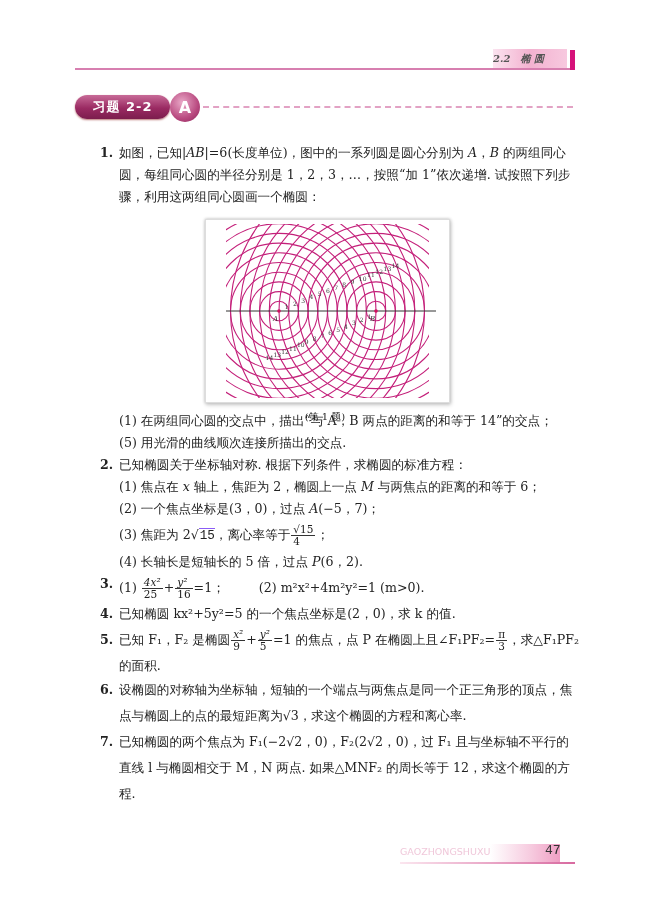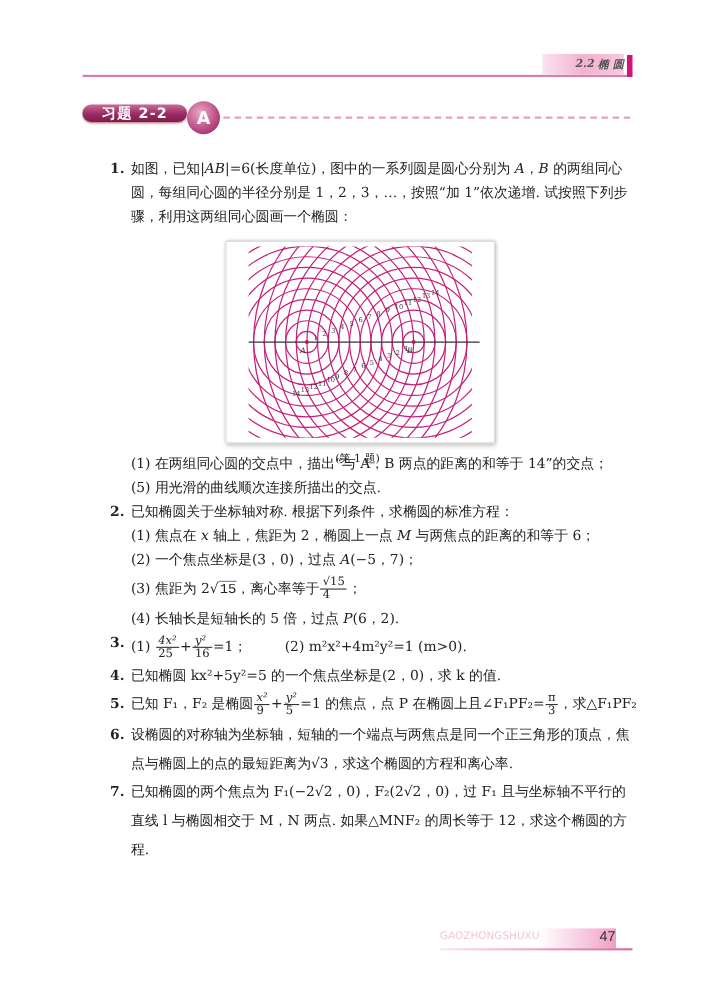--- a/index.html
+++ b/index.html
@@ -2,24 +2,24 @@
 <html><head>
 <meta charset="utf-8">
 <style>
   * { box-sizing: border-box; margin: 0; padding: 0; }
   html, body { width: 650px; height: 912px; background: #ffffff; overflow: hidden; }
   body { position: relative; font-family: "DejaVu Serif", "Liberation Serif", serif; color: #222; }
 
   .header-line { position: absolute; left: 75px; top: 68px; width: 497px; height: 2px; background: #d77fb0; }
   .header-tab { position: absolute; left: 493px; top: 49px; width: 74px; height: 19px;
     background: linear-gradient(90deg, #fbe3ef 0%, #f3b2d0 50%, #f7c9df 100%);
-    font-size: 10px; font-style: italic; color: #555; display: flex; align-items: center; justify-content: flex-end; gap: 3px; font-weight: bold; }
+    font-size: 10px; font-style: italic; color: #555; display: flex; align-items: center; justify-content: flex-start; gap: 10px; font-weight: bold; }
   .header-bar { position: absolute; left: 570px; top: 50px; width: 5px; height: 20px; background: #d6127a; }
 
-  .section-badge { position: absolute; left: 75px; top: 95px; height: 16px; width: 95px; border-radius: 12px;
+  .section-badge { position: absolute; left: 75px; top: 95px; height: 24px; width: 95px; border-radius: 12px;
     background: linear-gradient(180deg, #c86b98 0%, #9a2a62 55%, #7c1d4d 100%);
     color: #fff; font-family: "DejaVu Sans", sans-serif; font-weight: bold; font-size: 13px;
     display: flex; align-items: center; justify-content: center; letter-spacing: 1px; box-shadow: 0 1px 2px #b77; }
   .section-circle { position: absolute; left: 170px; top: 92px; width: 30px; height: 30px; border-radius: 50%;
     background: radial-gradient(circle at 40% 35%, #e9a8c7 0%, #b94a80 60%, #8a2458 100%);
     color: #fff; font-family: "DejaVu Sans", sans-serif; font-weight: bold; font-size: 16px;
     display: flex; align-items: center; justify-content: center; }
   .dashed-line { position: absolute; left: 203px; top: 106px; width: 370px; border-top: 2px dashed #e2a2c4; }
 
   .content { position: absolute; left: 100px; top: 142px; width: 480px; font-size: 12.6px; line-height: 22px; }
@@ -34,21 +34,21 @@
 
   .figure { position: absolute; left: 205px; top: 219px; width: 245px; height: 184px; background: #fff;
     box-shadow: 0 0 3px #bbb, 1px 2px 4px #ccc; border: 1px solid #ddd; }
   .figure svg { display: block; }
   .caption { position: absolute; left: 0; width: 650px; top: 410px; text-align: center; font-size: 10px; }
 
   .footer-text { position: absolute; left: 400px; top: 846px; width: 100px; font-family: "DejaVu Sans", sans-serif;
     font-size: 9.5px; color: #f0c8da; letter-spacing: 0px; }
   .footer-tab { position: absolute; left: 490px; top: 844px; width: 70px; height: 18px;
     background: linear-gradient(90deg, #ffffff 0%, #f6c9de 60%, #ef9fc4 100%); }
-  .footer-num { position: absolute; left: 545px; top: 843px; font-family: Liberation Sans, sans-serif; font-size: 13px; color: #333; }
+  .footer-num { position: absolute; left: 545px; top: 843px; font-family: Liberation Mono, monospace; font-size: 13px; color: #333; }
   .footer-line { position: absolute; left: 400px; top: 862px; width: 175px; height: 2px;
     background: linear-gradient(90deg, #fbe6ef, #d86aa0); }
 </style>
 </head>
 <body>
 
 <div class="header-line"></div>
 <div class="header-tab">
   <span>2.2</span>
   <span>椭 圆</span>
@@ -102,20 +102,21 @@
 
   <div class="problem">
     <span class="pnum">4.</span>
     <span>已知椭圆 kx²+5y²=5 的一个焦点坐标是(2，0)，求 k 的值.</span>
   </div>
 
   <div class="problem" style="line-height:30px">
     <span class="pnum">5.</span>
     <span>已知 F₁，F₂ 是椭圆</span><span class="frac"><span class="num i">x²</span><span class="den">9</span></span><span>+</span><span class="frac"><span class="num i">y²</span><span class="den">5</span></span><span>=1 的焦点，点 P 在椭圆上且∠F₁PF₂=</span><span class="frac"><span class="num">π</span><span class="den">3</span></span><span>，求△F₁PF₂</span>
   </div>
+  <div class="sub">的面积.</div>
 
   <div class="problem" style="line-height:26px">
     <span class="pnum">6.</span>
     <span>设椭圆的对称轴为坐标轴，短轴的一个端点与两焦点是同一个正三角形的顶点，焦点与椭圆上的点的最短距离为√3，求这个椭圆的方程和离心率.</span>
   </div>
 
   <div class="problem" style="line-height:26px">
     <span class="pnum">7.</span>
     <span>已知椭圆的两个焦点为 F₁(−2√2，0)，F₂(2√2，0)，过 F₁ 且与坐标轴不平行的直线 l 与椭圆相交于 M，N 两点. 如果△MNF₂ 的周长等于 12，求这个椭圆的方程.</span>
   </div>

